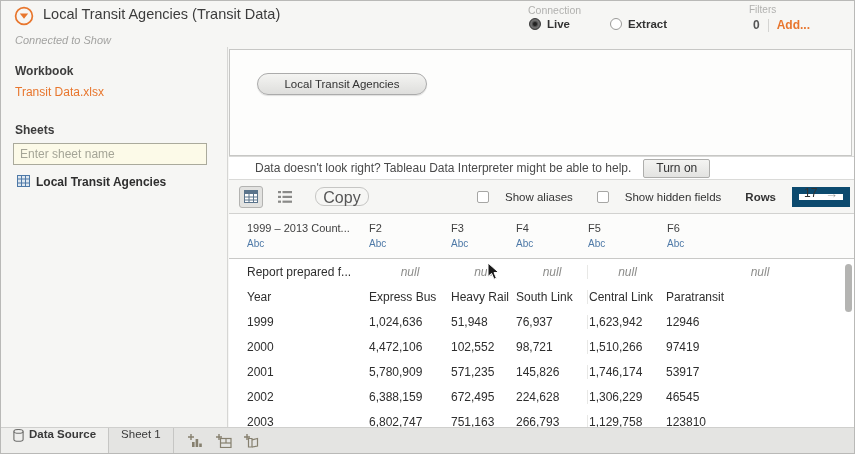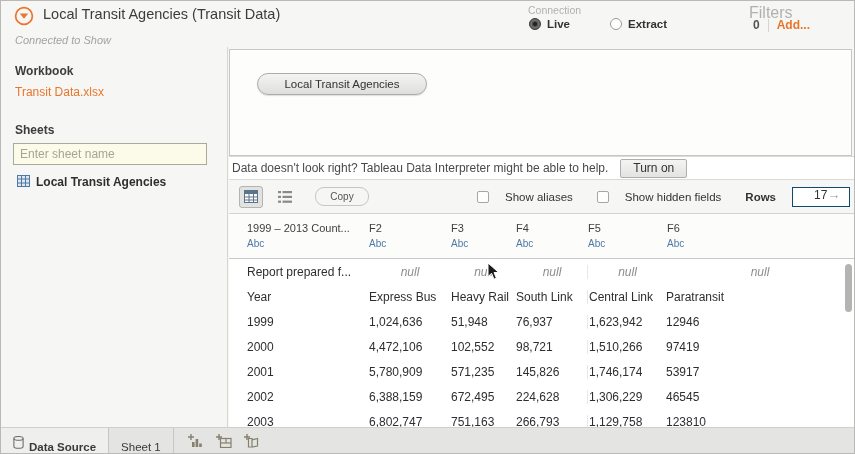--- a/index.html
+++ b/index.html
@@ -11,21 +11,21 @@
   .ds-icon{position:absolute;left:13px;top:5px;width:20px;height:20px;}
   .page-title{position:absolute;left:42px;top:5px;font-size:14.5px;font-weight:normal;color:#3c3c3c;}
   .subtitle{position:absolute;left:14px;top:33px;font-size:11px;font-style:italic;color:#a3a3a1;}
   .conn-label{position:absolute;left:527px;top:3px;font-size:10.5px;color:#b1b1af;}
   .conn-opts{position:absolute;left:528px;top:17px;display:flex;align-items:center;gap:6px;}
   .radio{width:12px;height:12px;border-radius:50%;border:1px solid #9a9a98;background:#fff;position:relative;}
   .radio.sel{background:#4d4d4d;border-color:#3f3f3f;box-shadow:inset 0 0 0 2px #6e6e6e;}
   .radio.sel:after{content:"";position:absolute;left:3px;top:3px;width:4px;height:4px;border-radius:50%;background:#222;}
   .radio-label{font-size:11.5px;color:#333;font-weight:bold;}
   .gap28{width:28px;}
-  .filters-label{position:absolute;left:748px;top:3px;font-size:16px;color:#b1b1af;}
+  .filters-label{position:absolute;left:748px;top:3px;font-size:10px;color:#b1b1af;}
   .filters-row{position:absolute;left:752px;top:17px;display:flex;align-items:center;gap:8px;}
   .filters-count{font-size:12px;color:#555;font-weight:bold;}
   .vsep{width:1px;height:13px;background:#d4d4d2;}
   .add-link{font-size:12px;color:#e8762d;font-weight:bold;cursor:pointer;}
 
   
   .sidebar{position:absolute;top:46px;left:0;width:227px;bottom:26px;border-right:1px solid #d6d6d4;}
   .sb-h{font-size:12px;font-weight:bold;color:#3c3c3c;}
   .wb-label{position:absolute;left:14px;top:17px;}
   .wb-file{position:absolute;left:14px;top:38px;font-size:12px;color:#e8762d;cursor:pointer;}
@@ -35,35 +35,35 @@
   .sheet-item{position:absolute;left:16px;top:126px;display:flex;align-items:center;gap:6px;cursor:pointer;}
   .sheet-item-label{font-size:12px;color:#2f2f2f;font-weight:bold;}
 
   
   .main{position:absolute;left:228px;top:46px;right:0;bottom:26px;}
   .canvas{position:absolute;left:0;top:2px;right:2px;height:107px;background:#fdfdfc;border:1px solid #c7c7c5;}
   .pill{position:absolute;left:27px;top:23px;width:170px;height:22px;border-radius:11px;border:1px solid #ababab;
         background:linear-gradient(#f4f4f2,#dededc);box-shadow:0 1px 1px rgba(0,0,0,.12);
         display:flex;align-items:center;justify-content:center;font-size:11.5px;color:#333;cursor:pointer;}
   .banner{position:absolute;left:0;right:0;top:109px;height:24px;background:#fff;border-top:1px solid #dadad8;border-bottom:1px solid #dadad8;
-          display:flex;align-items:center;padding-left:3px;}
+          display:flex;align-items:center;padding-left:26px;}
   .banner-text{font-size:12px;color:#4a4a4a;}
   .turnon-btn{margin-left:12px;height:19px;padding:0 12px;font-size:12px;color:#333;background:linear-gradient(#f4f4f2,#e3e3e1);
           border:1px solid #aeaeac;border-radius:2px;cursor:pointer;}
 
   .toolbar{position:absolute;left:0;right:2px;top:133px;height:33px;display:flex;align-items:center;}
   .view-btn{width:24px;height:22px;margin-left:10px;display:flex;align-items:center;justify-content:center;border:1px solid transparent;border-radius:3px;cursor:pointer;}
   .view-btn.sel{background:#e2e2e0;border-color:#b3b3b1;}
-  .copy-btn{margin-left:18px;width:54px;height:19px;font-size:10px;color:#555;background:transparent;
+  .copy-btn{margin-left:18px;width:54px;height:19px;font-size:16px;color:#555;background:transparent;
             border:1px solid #c6c6c4;border-radius:9px;cursor:pointer;}
   .tb-right{margin-left:auto;display:flex;align-items:center;gap:16px;}
   .chk{width:12px;height:12px;border:1px solid #a6a6a4;background:#fff;border-radius:2px;cursor:pointer;}
   .chk-label{font-size:11.5px;color:#333;margin-right:8px;}
   .rows-label{font-size:11.5px;color:#333;font-weight:bold;}
-  .rows-box{width:58px;height:20px;background:#fff;border:1px solid #0c4a6e;display:flex;align-items:flex-start;padding:0 21px;margin-right:2px;}
+  .rows-box{width:58px;height:20px;background:#fff;border:7px solid #0c4a6e;display:flex;align-items:flex-end;padding:0 5px;margin-right:2px;}
   .rows-val{font-size:12px;color:#333;flex:1;}
   .rows-go{font-size:13px;color:#9a9a98;cursor:pointer;line-height:1;}
 
   
   .tablearea{position:absolute;left:0;right:0;top:166px;bottom:0;background:#fff;border-top:1px solid #d2d2d0;overflow:hidden;}
   .ghead{display:flex;height:45px;border-bottom:1px solid #c9c9c7;background:#fcfcfb;}
   .ghead .gcell{padding-top:8px;cursor:pointer;}
   .cname{font-size:11px;color:#3f3f3f;white-space:nowrap;overflow:hidden;}
   .ctype{font-size:10px;color:#4e79a7;margin-top:4px;cursor:pointer;}
   .gbody .grow{display:flex;height:25px;align-items:center;}
@@ -73,21 +73,21 @@
   .gcell:nth-child(3){width:65px;}
   .gcell:nth-child(4){width:72px;}
   .gcell:nth-child(5){width:79px;}
   .gcell:nth-child(6){flex:1 1 auto;}
   .gbody .gcell:nth-child(5){border-left:1px solid #e8e8e6;margin-left:-1px;padding-left:1px;}
   .gcell.nullv{font-style:italic;color:#8d8d8b;text-align:center;}
   .vscroll{position:absolute;right:2px;top:50px;width:7px;height:48px;background:#b4b4b2;border-radius:4px;cursor:pointer;}
 
   
   .bottombar{position:absolute;left:0;right:0;bottom:0;height:26px;background:#e4e4e2;border-top:1px solid #cfcfcd;display:flex;align-items:stretch;}
-  .tab{display:flex;align-items:flex-end;gap:5px;padding:0 12px;border-right:1px solid #c6c6c4;cursor:pointer;}
+  .tab{display:flex;align-items:flex-start;gap:5px;padding:0 12px;border-right:1px solid #c6c6c4;cursor:pointer;}
   .tab.active{background:#efefed;}
   .tab-label{font-size:11.5px;color:#3a3a3a;}
   .tab.active .tab-label{font-weight:bold;}
   .newbtns{display:flex;align-items:center;gap:11px;padding-left:14px;}
   .newbtn{width:17px;height:15px;cursor:pointer;display:flex;align-items:center;}
 
   .cursor{position:absolute;left:486px;top:261px;pointer-events:none;}
 </style>
 </head>
 <body>

